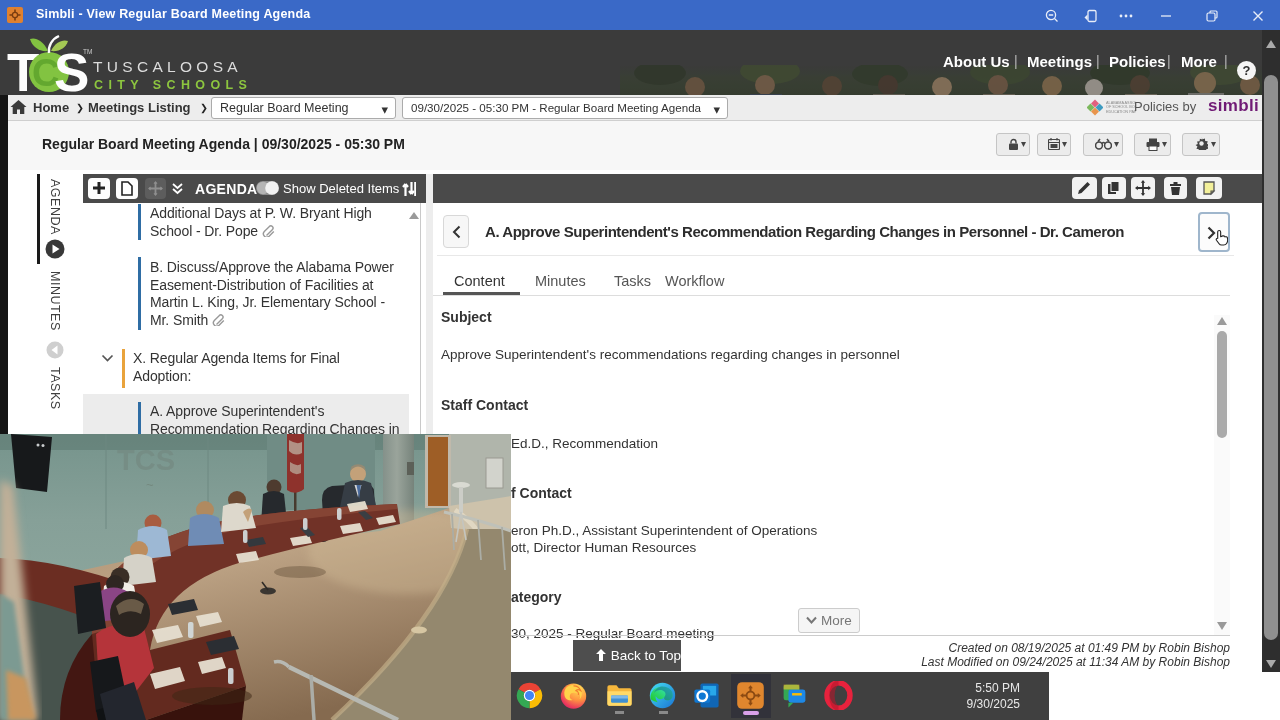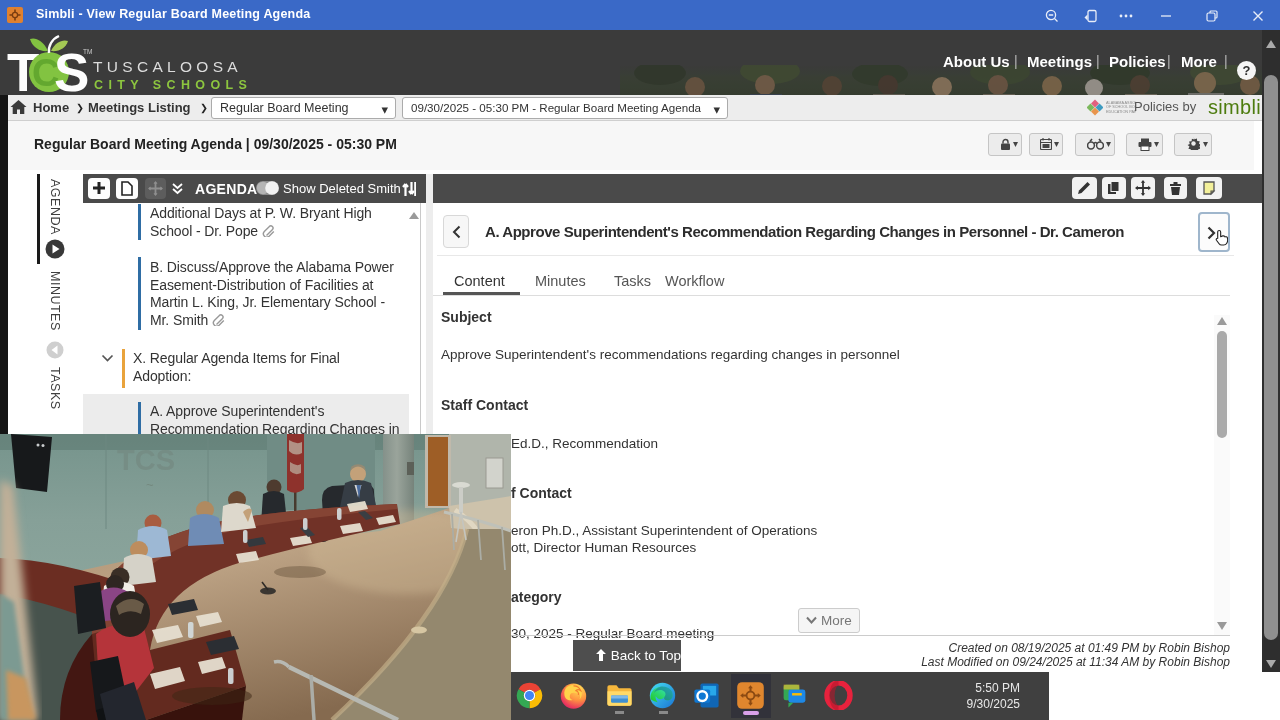--- a/index.html
+++ b/index.html
@@ -20,21 +20,21 @@
 .nvs { top:23px; color:#b5b5b5; font-size:14px; }
 
 
 #crumbbar { left:0; top:95px; width:1280px; height:26px; background:#ededed; border-bottom:1px solid #cfcfcf;}
 .crumbtxt { font-size:13px; color:#333; font-weight:bold; top:5px; }
 .bselect { height:22px; top:2px; background:#fff; border:1px solid #ababab; border-radius:3px;
   font-size:12.5px; color:#333; line-height:20px; padding-left:8px; }
 .bselect .chev { position:absolute; right:7px; top:2px; color:#333; font-size:13px; }
 
 
-#pagetitlebar { left:0; top:121px; width:1254px; height:49px; background:#f7f7f7; }
+#pagetitlebar { left:8px; top:121px; width:1254px; height:49px; background:#f7f7f7; }
 #pagetitle { left:34px; top:15px; font-size:14px; font-weight:bold; color:#222; }
 .tbtn { position:absolute; top:12px; height:23px; background:#ececec; border:1px solid #c5c5c5;
   border-radius:3px; color:#444; font-size:12px; text-align:center; }
 
 
 #leftblack { left:0; top:95px; width:8px; height:339px; background:#151515; }
 #leftrail { left:8px; top:170px; width:75px; height:264px; background:#fff; }
 .vtext { position:absolute; writing-mode:vertical-rl; font-size:12.5px; color:#3f3f3f;
   letter-spacing:0.5px; left:40px; }
 
@@ -183,21 +183,21 @@
     <div class="abs bselect" style="left:211px;width:185px">Regular Board Meeting<span class="chev">▾</span></div>
     <div class="abs bselect" style="left:402px;width:326px;font-size:11.6px">09/30/2025 - 05:30 PM - Regular Board Meeting Agenda<span class="chev">▾</span></div>
     <svg class="abs" style="left:1087px;top:4px" width="16" height="17" viewBox="0 0 16 17">
       <path d="M8 0.5 L12 4.5 L8 8.5 L4 4.5 Z" fill="#e2607e"></path>
       <path d="M3.5 4.5 L7.5 8.5 L3.5 12.5 L-0.5 8.5 Z" fill="#7cb85c"></path>
       <path d="M12.5 4.5 L16.5 8.5 L12.5 12.5 L8.5 8.5 Z" fill="#3e9bc0"></path>
       <path d="M8 8.5 L12 12.5 L8 16.5 L4 12.5 Z" fill="#e8954c"></path>
     </svg>
     <div class="abs" style="left:1106px;top:6px;width:30px;height:13px;font-size:3.8px;color:#8a8a8a;line-height:4.4px;overflow:hidden;white-space:nowrap">ALABAMA ASSOCIATION<br>OF SCHOOL BOARDS<br>EDUCATION PARTNER</div>
     <div class="abs" style="left:1134px;top:4px;font-size:13px;color:#555">Policies by</div>
-    <div class="abs" style="left:1208px;top:1px;font-size:20px;font-weight:normal;color:#4d7c0f;letter-spacing:0.3px">simbli</div>
+    <div class="abs" style="left:1208px;top:1px;font-size:17px;font-weight:bold;color:#701a75;letter-spacing:0.3px">simbli</div>
   </div>
 
   <div class="abs" id="pagetitlebar">
     <div class="abs" id="pagetitle">Regular Board Meeting Agenda | 09/30/2025 - 05:30 PM</div>
     <div class="abs tbtn" style="left:988px;width:34px">
       <svg width="11" height="13" viewBox="0 0 11 13" style="margin-top:4px">
           <rect x="1" y="5.5" width="9" height="6.5" rx="1" fill="#444"></rect>
           <path d="M3 5.5V4a2.5 2.5 0 0 1 5 0v1.5" stroke="#444" stroke-width="1.4" fill="none"></path>
         </svg>
       <span style="position:absolute;right:3px;top:4px;font-size:10px">▾</span></div>
@@ -268,21 +268,21 @@
         </svg></div>
     <svg class="abs" style="left:88px;top:8px" width="13" height="13" viewBox="0 0 13 13" fill="none" stroke="#fff" stroke-width="1.8">
         <path d="M2 2l4.5 4L11 2M2 7l4.5 4L11 7"></path>
       </svg>
     <div class="abs" style="left:112px;top:7px;font-size:14px;font-weight:bold;color:#fff;letter-spacing:0.3px">AGENDA</div>
     <svg class="abs" style="left:173px;top:7px" width="23" height="14" viewBox="0 0 23 14">
         <rect x="0" y="0" width="23" height="14" rx="7" fill="#8d8d8d"></rect>
         <circle cx="7" cy="7" r="6.2" fill="#b5b5b5"></circle>
         <circle cx="16" cy="7" r="6.8" fill="#f2f2f2"></circle>
       </svg>
-    <div class="abs" style="left:200px;top:7px;font-size:13px;color:#fff">Show Deleted Smith</div>
+    <div class="abs" style="left:200px;top:7px;font-size:13px;color:#fff">Show Deleted Items</div>
     <svg class="abs" style="left:319px;top:7px" width="14" height="16" viewBox="0 0 14 16">
         <path d="M3.5 15V3M3.5 3L1 6M3.5 3L6 6" stroke="#fff" stroke-width="2.2" fill="none"></path>
         <path d="M9.5 1v12M9.5 13L7 10M9.5 13l2.5-3" stroke="#fff" stroke-width="2.2" fill="none"></path>
         <rect x="12.2" y="1" width="1.8" height="14" fill="#fff"></rect>
       </svg>
   </div>
 
   <div class="abs" id="treepanel">
     <div class="abs" style="left:0;top:191px;width:326px;height:40px;background:#ececec"></div>
     <div class="abs bluebar" style="left:55px;top:1px;height:36px"></div>

